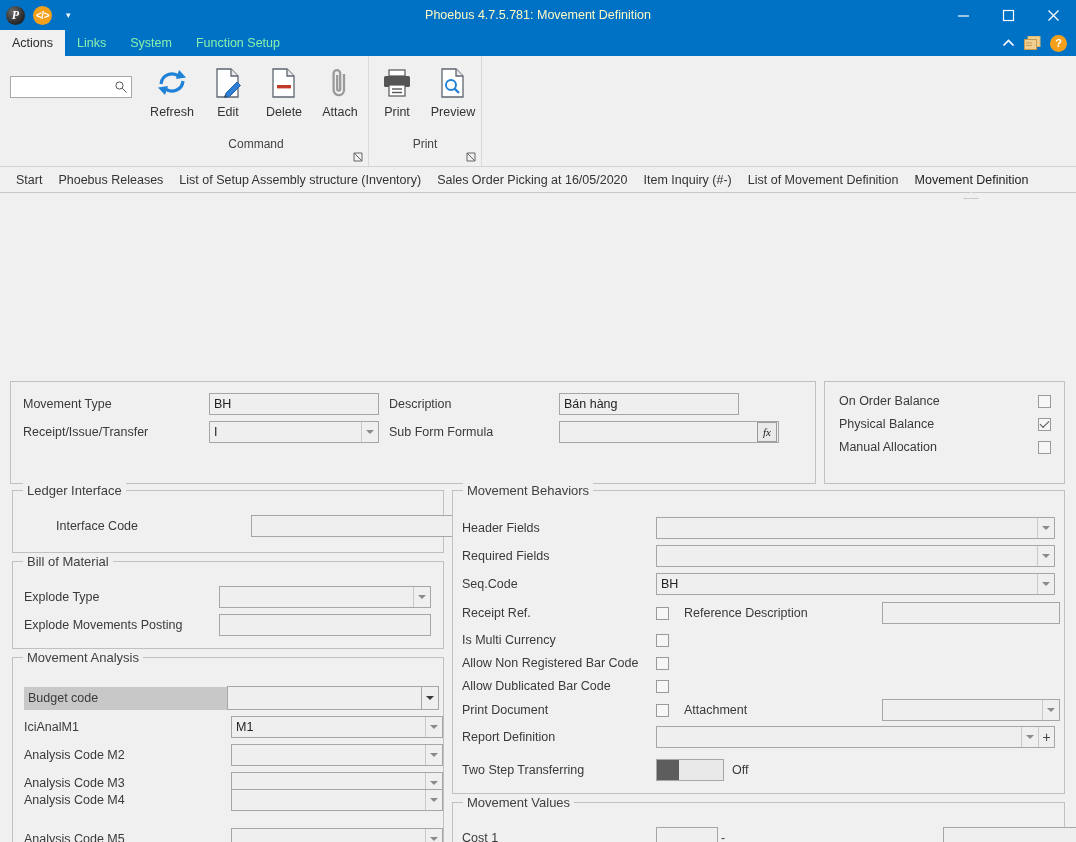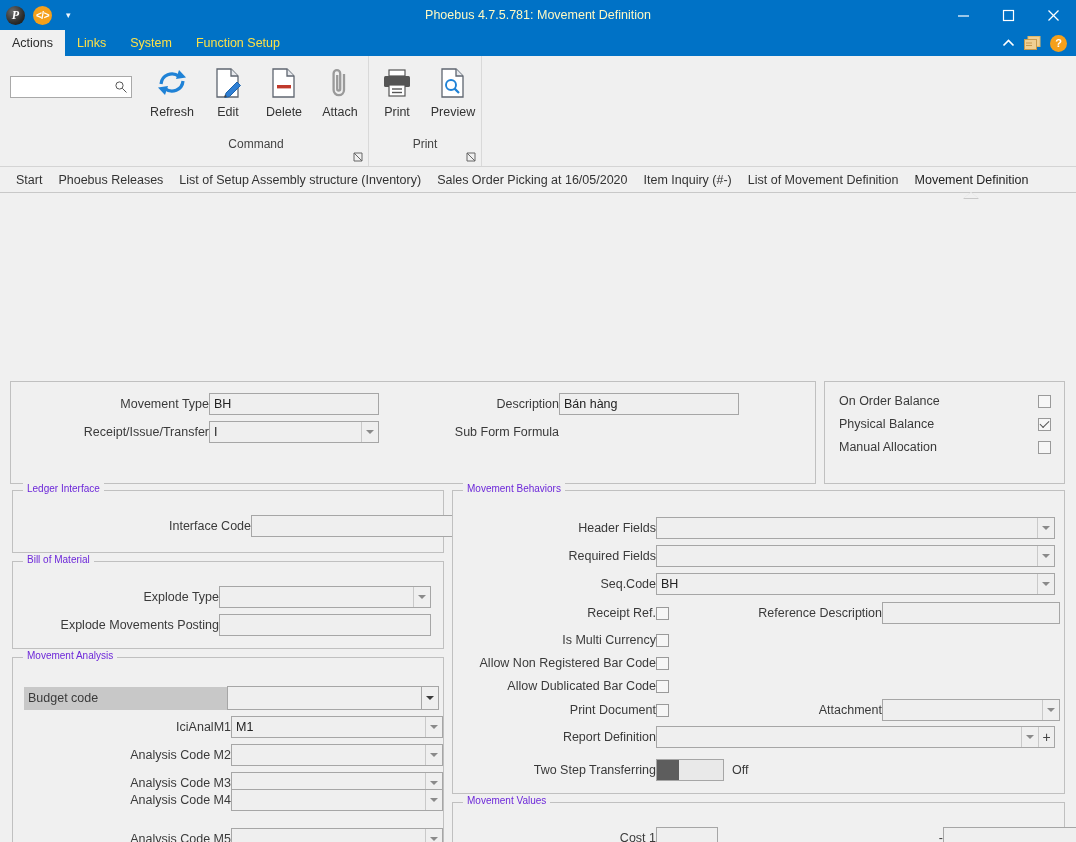--- a/index.html
+++ b/index.html
@@ -39,21 +39,21 @@
   .wc { width: 45px; height: 30px; display: flex; align-items: center; justify-content: center; }
   .wc svg { display: block; }
 
   
   .menubar {
     height: 26px; background: #0072c6; display: flex; align-items: stretch;
     position: relative;
   }
   .menu-item {
     padding: 0 12px; display: flex; align-items: center;
-    color: #fde047; font-size: 12.5px; height: 26px;
+    color: #86efac; font-size: 12.5px; height: 26px;
   }
   .menu-item.active { background: #f0f0f0; color: #2a2a2a; }
   .menubar-right { margin-left: auto; display: flex; align-items: center; gap: 9px; padding-right: 9px; }
   .mbr-icon { display: flex; align-items: center; justify-content: center; }
   .help-circle {
     width: 17px; height: 17px; border-radius: 50%; background: #f5a01b;
     color: #fff; font-size: 11px; font-weight: bold; text-align: center; line-height: 17px;
   }
 
   
@@ -111,21 +111,21 @@
     width: 0; height: 0;
     border-left: 8px solid transparent; border-right: 8px solid transparent;
     border-bottom: 7px solid #c8c8c8;
   }
 
   
   .form-area { position: relative; padding: 12px 10px 0 10px; }
 
   .panel { border: 1px solid #c0c0c0; background: #f0f0f0; position: absolute; }
 
-  .lbl { font-size: 12.5px; color: #3a3a3a; white-space: nowrap; text-align: right; }
+  .lbl { font-size: 12.5px; color: #3a3a3a; white-space: nowrap; }
 
   .tb, .cb {
     background: #efefef; border: 1px solid #a6a6a6; height: 22px;
     font-family: "Liberation Sans", sans-serif; font-size: 12.5px; color: #222;
     padding: 0 4px; display: flex; align-items: center;
   }
   .cb { padding: 0; display: flex; align-items: stretch; }
   .cb .cbtext { flex: 1; display: flex; align-items: center; padding: 0 4px; overflow: hidden; white-space: nowrap; }
   .cb .cbarrow {
     width: 17px; border-left: 1px solid #c9c9c9; display: flex;
@@ -140,21 +140,21 @@
     display: inline-flex; align-items: center; justify-content: center;
   }
   .chk.checked::after {
     content: ""; width: 8px; height: 4px;
     border-left: 1.6px solid #555; border-bottom: 1.6px solid #555;
     transform: rotate(-45deg) translate(1px, -1px);
   }
 
   .grp-title {
     position: absolute; top: -8px; left: 10px; background: #f0f0f0;
-    padding: 0 4px; font-size: 10px; color: #6d28d9;
+    padding: 0 4px; font-size: 13px; color: #404040;
   }
 
   .fx-btn {
     width: 20px; height: 20px; border: 1px solid #9a9a9a; background: #eaeaea;
     display: flex; align-items: center; justify-content: center;
     font-family: "Liberation Serif", serif; font-style: italic; font-size: 11px; color: #222;
   }
 
   .plus-btn {
     width: 16px; border-left: 1px solid #c9c9c9; display: flex;
@@ -350,20 +350,23 @@
 
       <div class="row" style="left:12px; top:39px;">
         <span class="lbl" style="width:186px;">Receipt/Issue/Transfer</span>
         <span class="cb" style="width:170px;">
           <span class="cbtext">I</span>
           <span class="cbarrow">
               <i class="arrow-dn"></i>
             </span>
         </span>
         <span class="lbl" style="width:170px; margin-left:10px;">Sub Form Formula</span>
+        <span class="tb" style="width:220px; justify-content:flex-end; padding-right:1px;">
+          <span class="fx-btn">fx</span>
+        </span>
       </div>
 
     </div>
 
     <div class="panel" style="left:824px; top:188px; width:241px; height:103px;">
       <div class="row" style="left:14px; top:12px; width:212px; justify-content:space-between;">
         <span class="lbl">On Order Balance</span>
         <span class="chk"></span>
       </div>
       <div class="row" style="left:14px; top:35px; width:212px; justify-content:space-between;">

